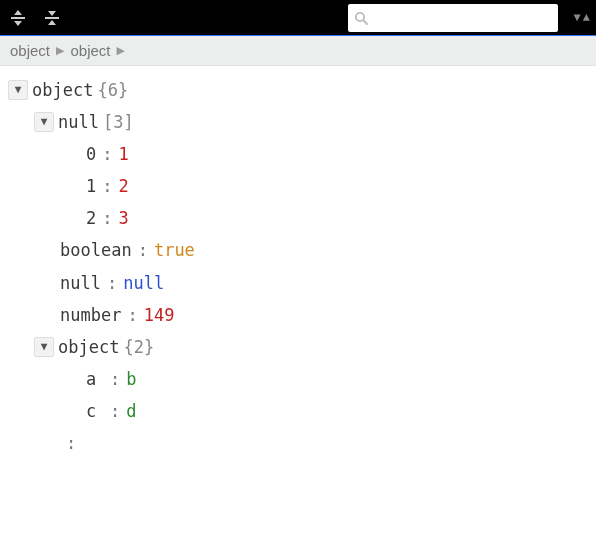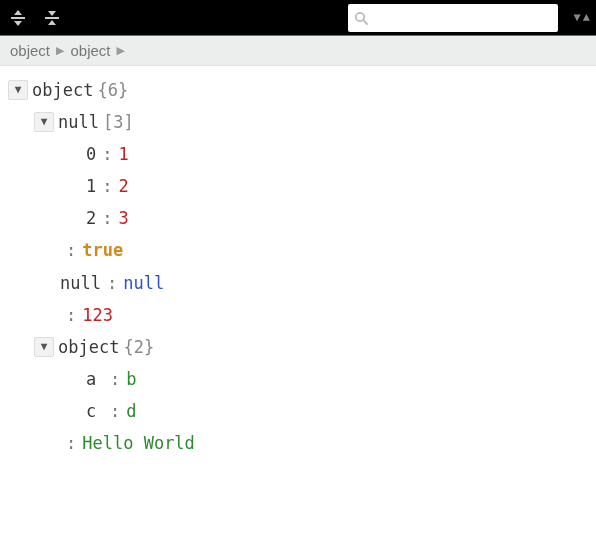--- a/index.html
+++ b/index.html
@@ -96,21 +96,21 @@
     border: 1px solid #ddd;
     border-radius: 2px;
     margin-right: 4px;
     flex-shrink: 0;
   }
   .ind { display:inline-block; flex-shrink:0; }
   .key { color: #3a3a3a; }
   .bracket { color: #888; margin-left: 4px; }
   .colon { color: #777; padding: 0 6px; }
   .val-num { color: #c62020; }
-  .val-bool { color: #d28a1d; font-weight: bold; }
+  .val-bool { color: #d28a1d; }
   .val-null { color: #2a4fd0; }
   .val-str { color: #2f8a2f; }
   svg { display:block; }
 </style>
 </head>
 <body>
 
 <div class="toolbar">
   <div class="icon-btn">
     <svg width="18" height="18" viewBox="0 0 18 18">
@@ -178,35 +178,37 @@
   </div>
   <div class="row">
     <span class="ind" style="width:82px"></span>
     <span class="key">2</span>
     <span class="colon">:</span>
     <span class="val-num">3</span>
   </div>
 
   <div class="row">
     <span class="ind" style="width:56px"></span>
+    <span class="key">boolean</span>
     <span class="colon">:</span>
     <span class="val-bool">true</span>
   </div>
 
   <div class="row">
     <span class="ind" style="width:56px"></span>
     <span class="key">null</span>
     <span class="colon">:</span>
     <span class="val-null">null</span>
   </div>
 
   <div class="row">
     <span class="ind" style="width:56px"></span>
-    <span class="colon">:</span>
-    <span class="val-num">123</span>
+    <span class="key">number</span>
+    <span class="colon">:</span>
+    <span class="val-num">149</span>
   </div>
 
   <div class="row">
     <span class="ind" style="width:30px"></span>
     <span class="disclosure">▼</span>
     <span class="key">object</span>
     <span class="bracket">{2}</span>
   </div>
   <div class="row">
     <span class="ind" style="width:82px"></span>
@@ -217,16 +219,15 @@
   <div class="row">
     <span class="ind" style="width:82px"></span>
     <span class="key" style="min-width:18px;display:inline-block">c</span>
     <span class="colon">:</span>
     <span class="val-str">d</span>
   </div>
 
   <div class="row">
     <span class="ind" style="width:56px"></span>
     <span class="colon">:</span>
-    <span class="val-str">Hello World</span>
   </div>
 
 </div>
 
 </body></html>

